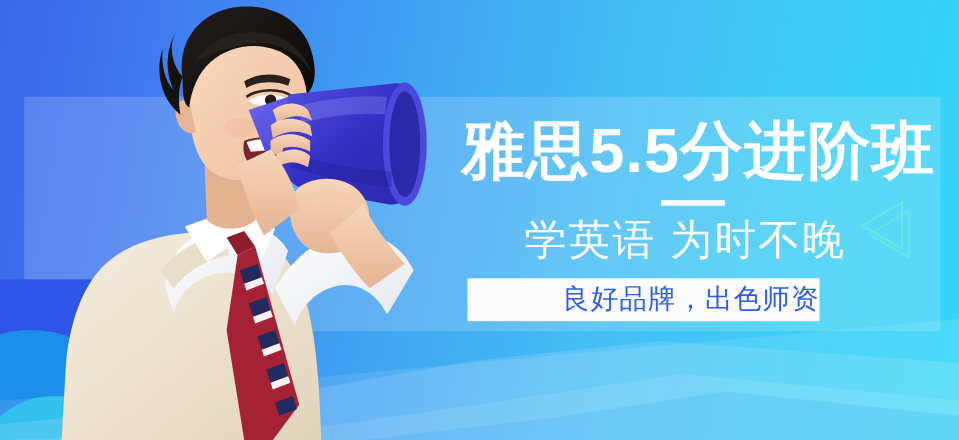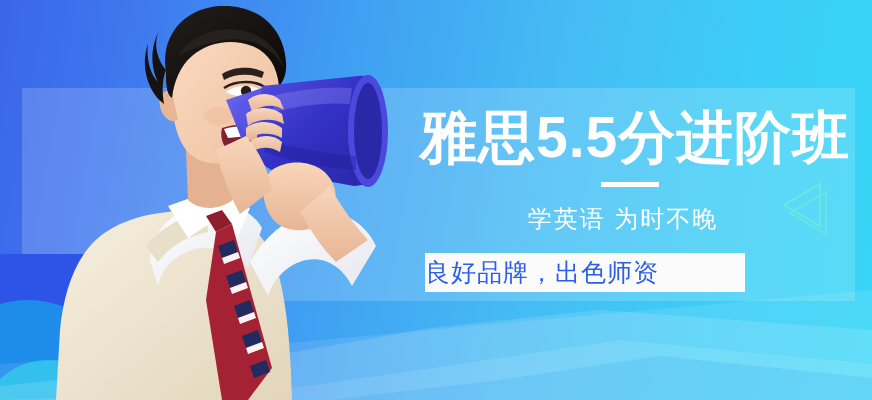--- a/index.html
+++ b/index.html
@@ -70,38 +70,38 @@
   }
 
   #divider {
     width:58px; height:5px;
     background:#ffffff;
     margin:12px auto 0 auto;
   }
 
   #subhead {
     margin-top:15px;
-    font-size:24px;
+    font-size:38px;
     line-height:34px;
     color:#ffffff;
     letter-spacing:2px;
     text-align:center;
     width:406px;
     white-space:nowrap;
   }
 
   #tagline-box {
     margin-top:17px;
     width:320px;
     height:39px;
     margin-left:5px;
     background:#fbfbfb;
     display:flex;
     align-items:center;
-    justify-content:flex-start;
+    justify-content:flex-end;
   }
   #tagline {
     font-size:25px;
     line-height:27px;
     color:#2c5fe8;
     font-weight:500;
     letter-spacing:1px;
     white-space:nowrap;
   }
 </style>

